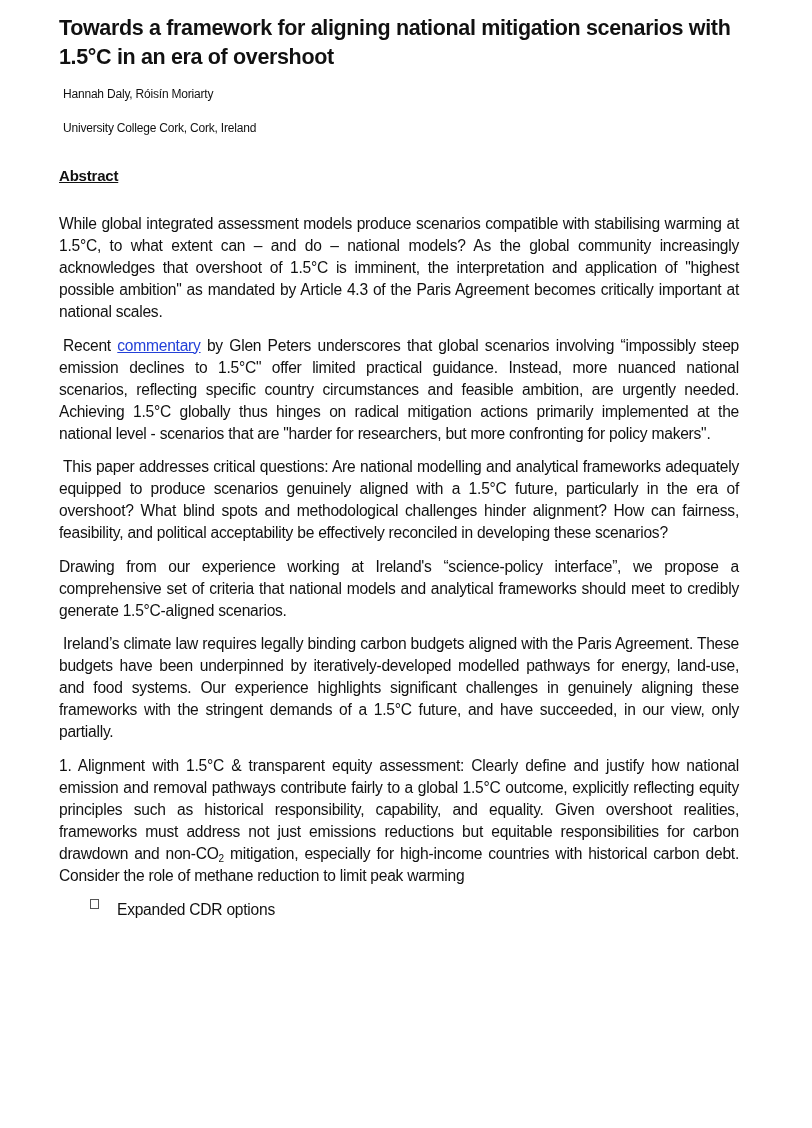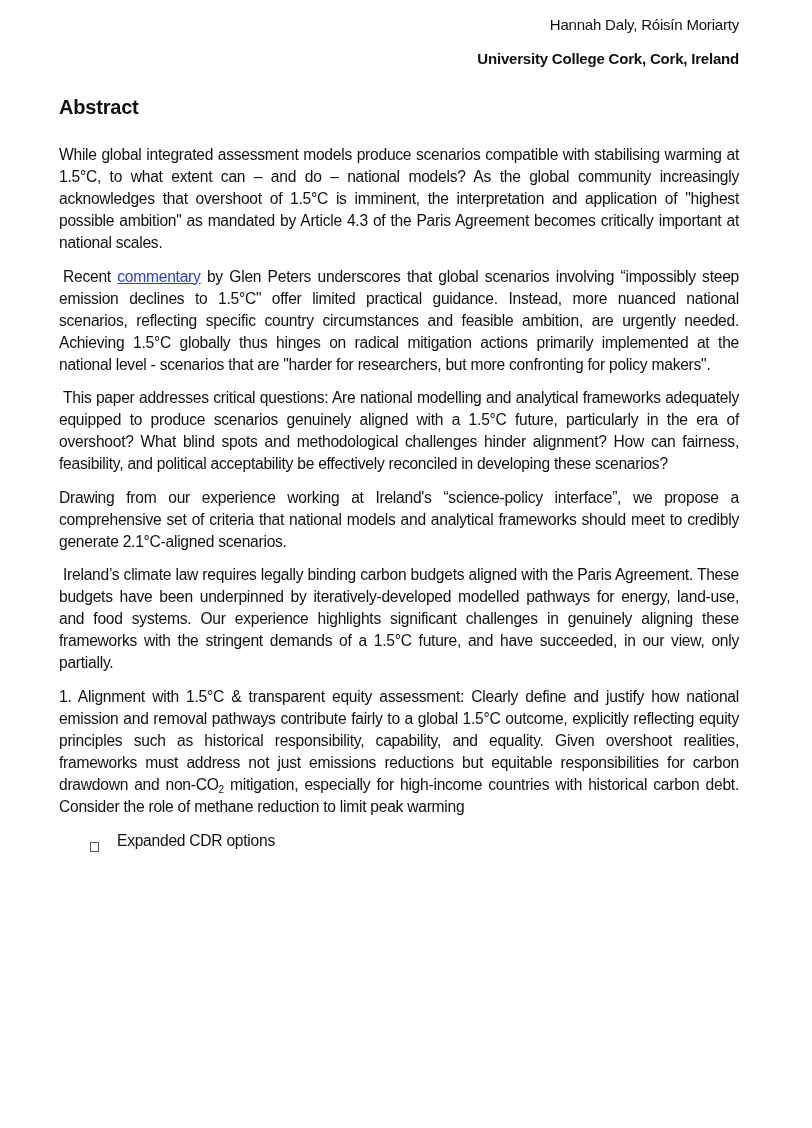--- a/index.html
+++ b/index.html
@@ -22,33 +22,33 @@
       width: 680px;
     }
     .title {
       font-size: 21.5px;
       font-weight: bold;
       line-height: 29px;
       margin: 0 0 11px 0;
       letter-spacing: -0.35px;
     }
     .meta {
+      font-size: 12px;
+      line-height: 22px;
+      margin: 0 0 12px 4px;
+      letter-spacing: -0.2px;
+    }
+    .meta.affil { margin-bottom: 25px; }
+    .abstract-heading {
       font-size: 15px;
-      line-height: 22px;
-      margin: 0 0 12px 14px;
-      letter-spacing: -0.2px;
-      text-align: right;
-    }
-    .meta.affil { margin-bottom: 25px; font-weight: bold; }
-    .abstract-heading {
-      font-size: 20px;
       font-weight: bold;
       line-height: 24px;
       margin: 0 0 25px 0;
       letter-spacing: -0.2px;
+      text-decoration: underline;
     }
     p.body {
       font-size: 15.6px;
       line-height: 22px;
       margin: 0 0 11.5px 0;
       text-align: justify;
       letter-spacing: -0.25px;
     }
     p.body.indent { text-indent: 4px; }
     a.link {
@@ -57,53 +57,57 @@
       text-decoration: underline;
     }
     b.lead { font-weight: normal; }
     sub.sub {
       font-size: 10px;
       line-height: 0;
       vertical-align: -3px;
     }
     .bullet-row {
       display: flex;
-      align-items: flex-end;
+      align-items: flex-start;
       margin: 12px 0 0 31px;
       font-size: 15.6px;
       line-height: 22px;
       letter-spacing: -0.25px;
     }
     .box-icon {
       display: inline-block;
       width: 9px;
       height: 10px;
       border: 1px solid #555555;
       margin-right: 18px;
       box-sizing: border-box;
     }
   </style>
 </head>
 <body>
 
 <div class="page">
 
+  <h1 class="title">
+    <span>Towards a framework for aligning national mitigation scenarios with</span><br>
+    <span>1.5°C in an era of overshoot</span>
+  </h1>
 
   <div class="meta">Hannah Daly, Róisín Moriarty</div>
   <div class="meta affil">University College Cork, Cork, Ireland</div>
 
   <h2 class="abstract-heading">Abstract</h2>
 
   <p class="body">While global integrated assessment models produce scenarios compatible with stabilising warming at 1.5°C, to what extent can – and do – national models? As the global community increasingly acknowledges that overshoot of 1.5°C is imminent, the interpretation and application of "highest possible ambition" as mandated by Article 4.3 of the Paris Agreement becomes critically important at national scales.</p>
 
   <p class="body indent"><span>Recent </span><a class="link" href="#">commentary</a><span> by Glen Peters underscores that global scenarios involving “impossibly steep emission declines to 1.5°C" offer limited practical guidance. Instead, more nuanced national scenarios, reflecting specific country circumstances and feasible ambition, are urgently needed. Achieving 1.5°C globally thus hinges on radical mitigation actions primarily implemented at the national level - scenarios that are "harder for researchers, but more confronting for policy makers".</span></p>
 
   <p class="body indent">This paper addresses critical questions: Are national modelling and analytical frameworks adequately equipped to produce scenarios genuinely aligned with a 1.5°C future, particularly in the era of overshoot? What blind spots and methodological challenges hinder alignment? How can fairness, feasibility, and political acceptability be effectively reconciled in developing these scenarios?</p>
 
-  <p class="body">Drawing from our experience working at Ireland's “science-policy interface”, we propose a comprehensive set of criteria that national models and analytical frameworks should meet to credibly generate 2.1°C-aligned scenarios.</p>
+  <p class="body">Drawing from our experience working at Ireland's “science-policy interface”, we propose a comprehensive set of criteria that national models and analytical frameworks should meet to credibly generate 1.5°C-aligned scenarios.</p>
 
   <p class="body indent">Ireland’s climate law requires legally binding carbon budgets aligned with the Paris Agreement. These budgets have been underpinned by iteratively-developed modelled pathways for energy, land-use, and food systems. Our experience highlights significant challenges in genuinely aligning these frameworks with the stringent demands of a 1.5°C future, and have succeeded, in our view, only partially.</p>
 
 
   <p class="body"><b class="lead">1. Alignment with 1.5°C &amp; transparent equity assessment:</b><span> Clearly define and justify how national emission and removal pathways contribute fairly to a global 1.5°C outcome, explicitly reflecting equity principles such as historical responsibility, capability, and equality. Given overshoot realities, frameworks must address not just emissions reductions but equitable responsibilities for carbon drawdown and non-CO</span><sub class="sub">2</sub><span> mitigation, especially for high-income countries with historical carbon debt. Consider the role of methane reduction to limit peak warming</span></p>
 
 
   <div class="bullet-row">
     <span class="box-icon"></span>
     <span>Expanded CDR options</span>

